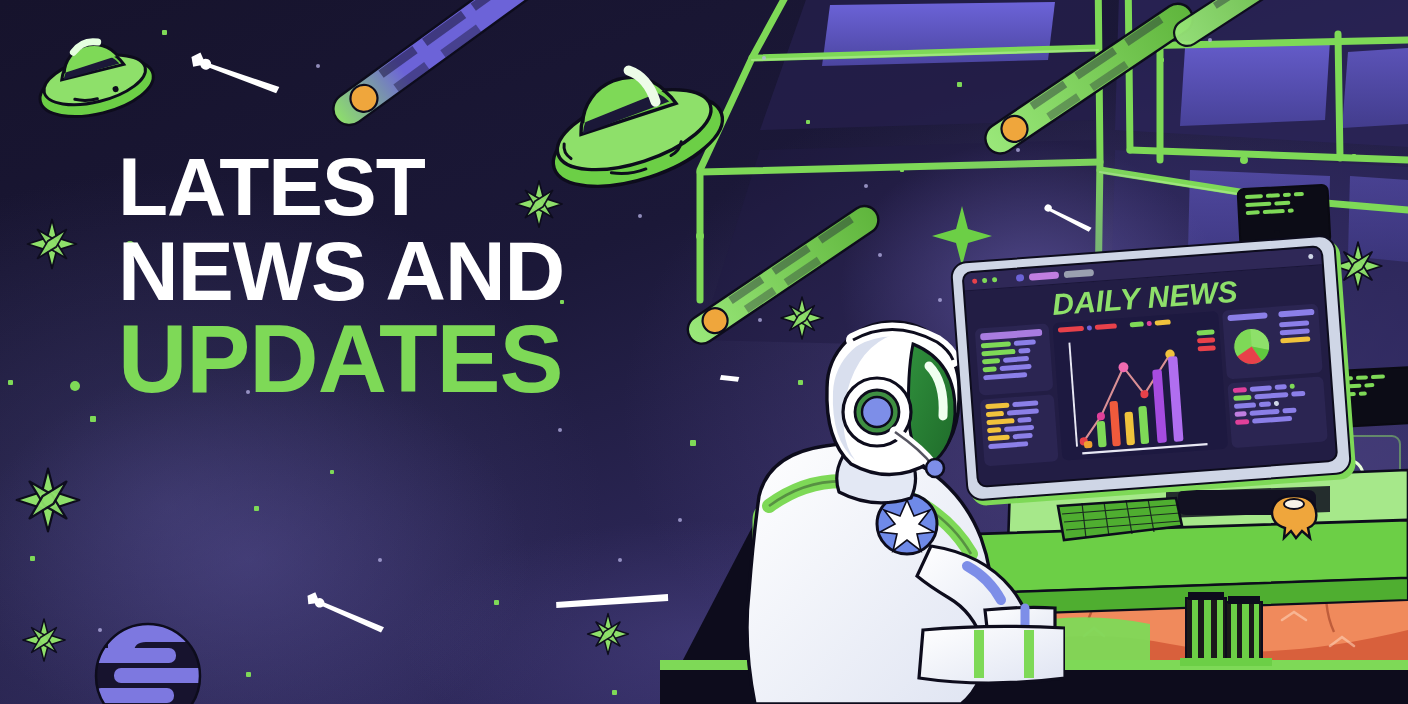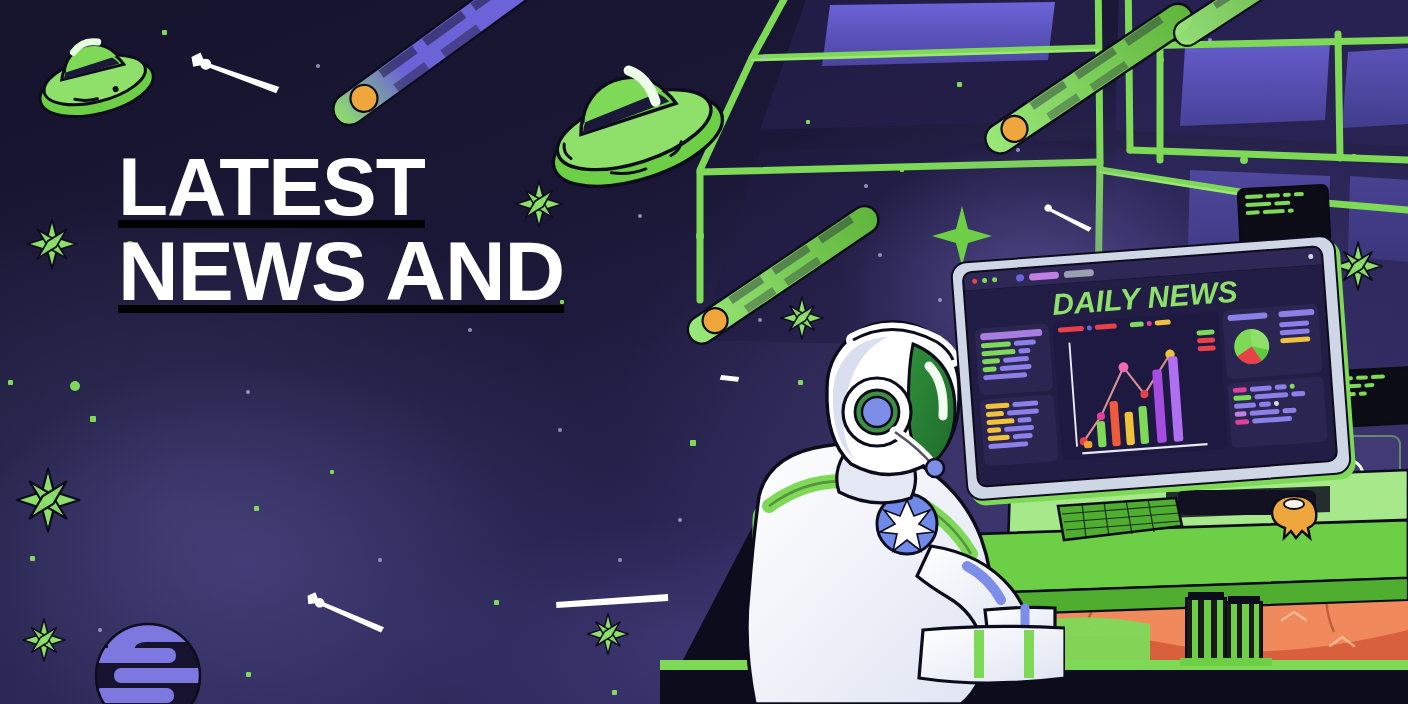--- a/index.html
+++ b/index.html
@@ -8,21 +8,21 @@
     font-family:"Liberation Sans",sans-serif;
     background:
       radial-gradient(ellipse 700px 520px at 78% 58%, rgba(86,74,140,.55) 0%, rgba(40,34,78,0) 68%),
       radial-gradient(ellipse 620px 480px at 12% 72%, rgba(74,70,128,.50) 0%, rgba(30,27,62,0) 70%),
       linear-gradient(160deg,#16132c 0%, #1b1838 38%, #322c62 78%, #413a70 100%);
   }
   .lyr{position:absolute;inset:0;}
   .nosel{user-select:none;}
 
   
-  #headline{position:absolute;left:118px;top:148px;width:600px;z-index:40;text-decoration:underline;}
+  #headline{position:absolute;left:118px;top:148px;width:600px;z-index:40;}
   #headline div{
     font-weight:800;letter-spacing:-1px;line-height:.96;
     text-transform:uppercase;margin:0;white-space:nowrap;
   }
   .hl-w{color:#ffffff;}
   .hl-g{color:#7ed957;}
   .l1{font-size:82px;}
   .l2{font-size:104px;margin-top:2px !important;}
   .l3{font-size:84px;margin-top:4px !important;}
   .l4{font-size:96px;margin-top:2px !important;}
@@ -629,15 +629,16 @@
               </div>
           </div>
         </div>
       </div>
     </div>
   </div>
 
   <div id="headline" class="nosel">
     <div class="l1 hl-w">LATEST</div>
     <div class="l3 hl-w">NEWS AND</div>
+    <div class="l4 hl-g">UPDATES</div>
   </div>
 
 </div>
 
 </body></html>

